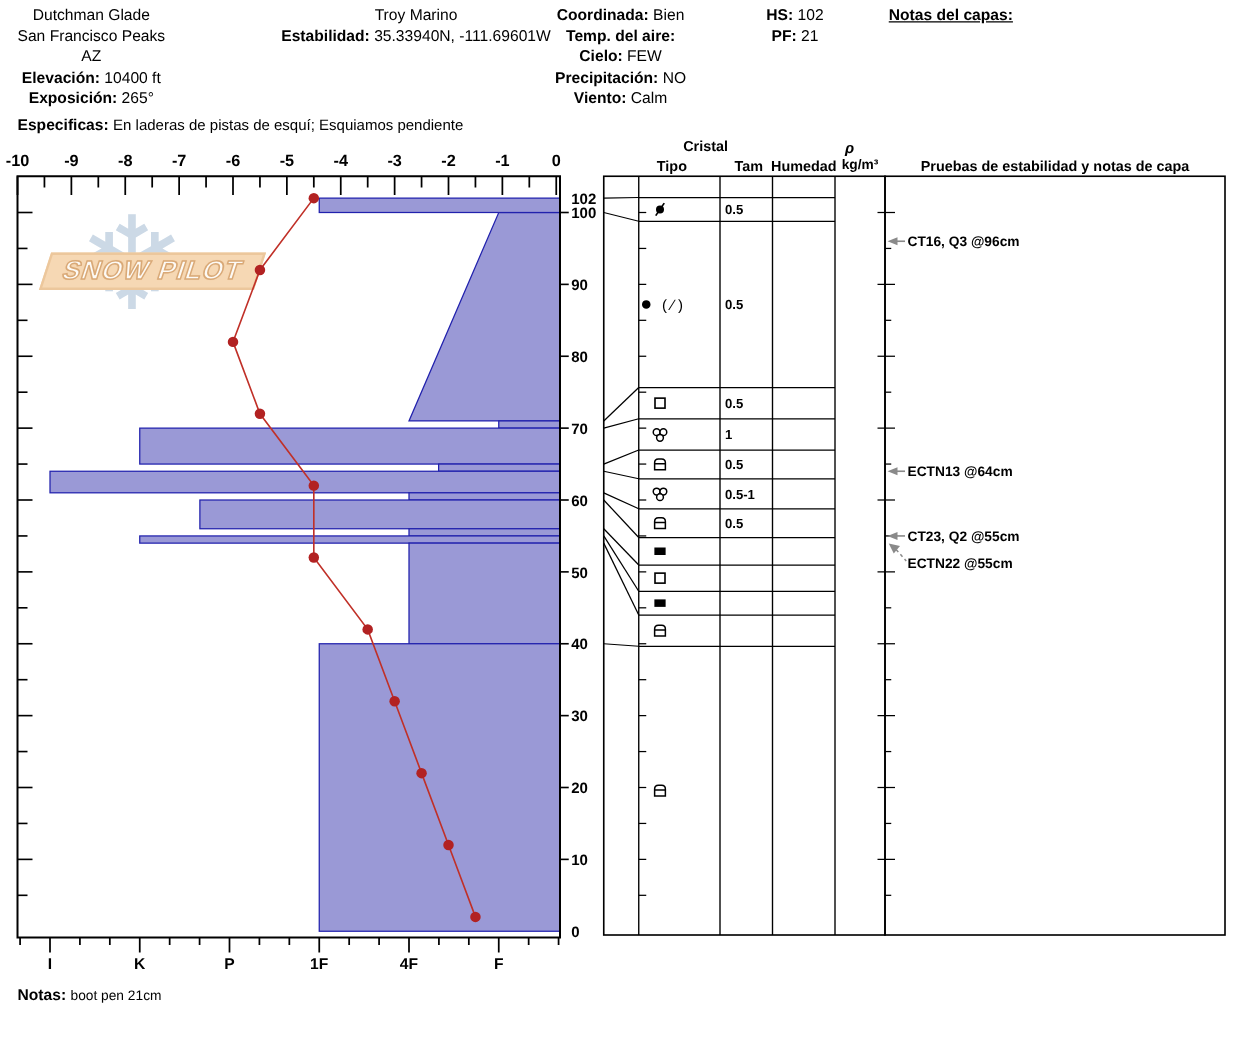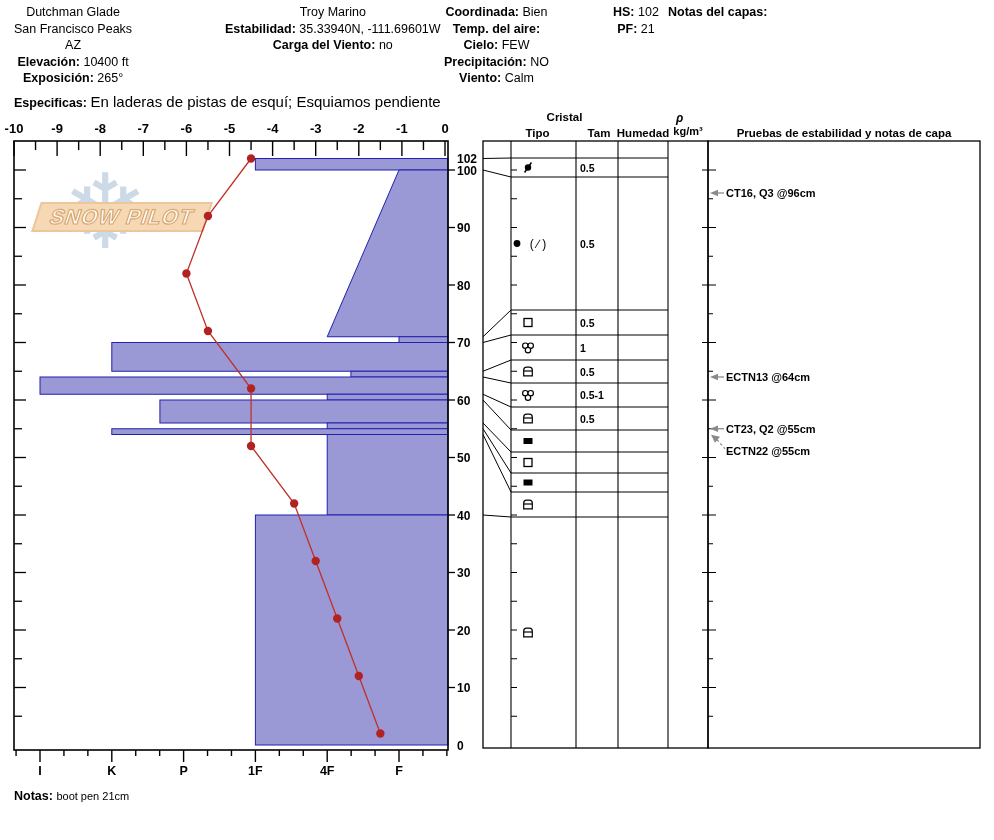--- a/index.html
+++ b/index.html
@@ -2,21 +2,21 @@
 <html><head>
 <meta charset="utf-8">
 <style>
   html,body{margin:0;padding:0;background:#fff;}
   body{width:994px;height:840px;position:relative;overflow:hidden;
        font-family:"Liberation Sans","DejaVu Sans",sans-serif;color:#000;}
   #stage{position:absolute;left:0;top:0;width:990px;height:840px;text-align:center;}
   .hcol{position:absolute;top:4px;font-size:12.5px;line-height:16.6px;white-space:nowrap;}
   .hl b{font-weight:bold;}
   #especificas{position:absolute;left:14px;top:93px;font-size:12.5px;white-space:nowrap;}
-  #especificas .small{font-size:15px;margin-top:41px;}
+  #especificas .small{font-size:12px;margin-top:41px;}
   #notas-line{position:absolute;left:14px;top:765px;font-size:12.5px;white-space:nowrap;margin-top:24px;}
   #notas-line .small{font-size:11px;}
   #logo{position:absolute;left:30px;top:160px;width:220px;height:120px;pointer-events:none;}
   #snowflake{position:absolute;left:32px;top:0px;font-size:104px;line-height:1;color:#ccd9e6;}
   #logo-banner{position:absolute;left:6px;top:42px;width:168px;height:26px;
     background:#f6d8b4;border:2px solid #ecc79c;transform:skewX(-18deg);
     display:flex;align-items:center;justify-content:center;}
   #logo-text{font-weight:bold;font-size:21px;letter-spacing:1px;color:#fdfaf5;
     -webkit-text-stroke:1.2px #d9a977;text-shadow:0 0 1px #d9a977;}
   svg text{font-family:"Liberation Sans","DejaVu Sans",sans-serif;}
@@ -29,34 +29,33 @@
       <div class="hcol" style="left: 14px;">
         <div class="hl">Dutchman Glade</div>
         <div class="hl">San Francisco Peaks</div>
         <div class="hl">AZ</div>
         <div class="hl"><b>Elevación:</b> 10400 ft</div>
         <div class="hl"><b>Exposición:</b> 265°</div>
       </div>
       <div class="hcol" style="left: 193px; margin-left: 32px;">
         <div class="hl">Troy Marino</div>
         <div class="hl"><b>Estabilidad:</b> 35.33940N, -111.69601W</div>
-        <div class="hl"><b>Carga del Viento:</b> no</div>
       </div>
       <div class="hcol" style="left: 444px;">
         <div class="hl"><b>Coordinada:</b> Bien</div>
         <div class="hl"><b>Temp. del aire:</b> </div>
         <div class="hl"><b>Cielo:</b> FEW</div>
         <div class="hl"><b>Precipitación:</b> NO</div>
         <div class="hl"><b>Viento:</b> Calm</div>
       </div>
       <div class="hcol" style="left: 613px;">
         <div class="hl"><b>HS:</b> 102</div>
         <div class="hl"><b>PF:</b> 21</div>
       </div>
-      <div class="hcol" style="left: 668px;">
+      <div class="hcol" style="left: 711px; text-decoration: underline;">
         <div class="hl"><b>Notas del capas:</b> </div>
       </div>
     </div>
 
   <div id="especificas">
     <b>Especificas:</b>
     <span class="small">En laderas de pistas de esquí; Esquiamos pendiente</span>
   </div>
 
   <div id="logo">

